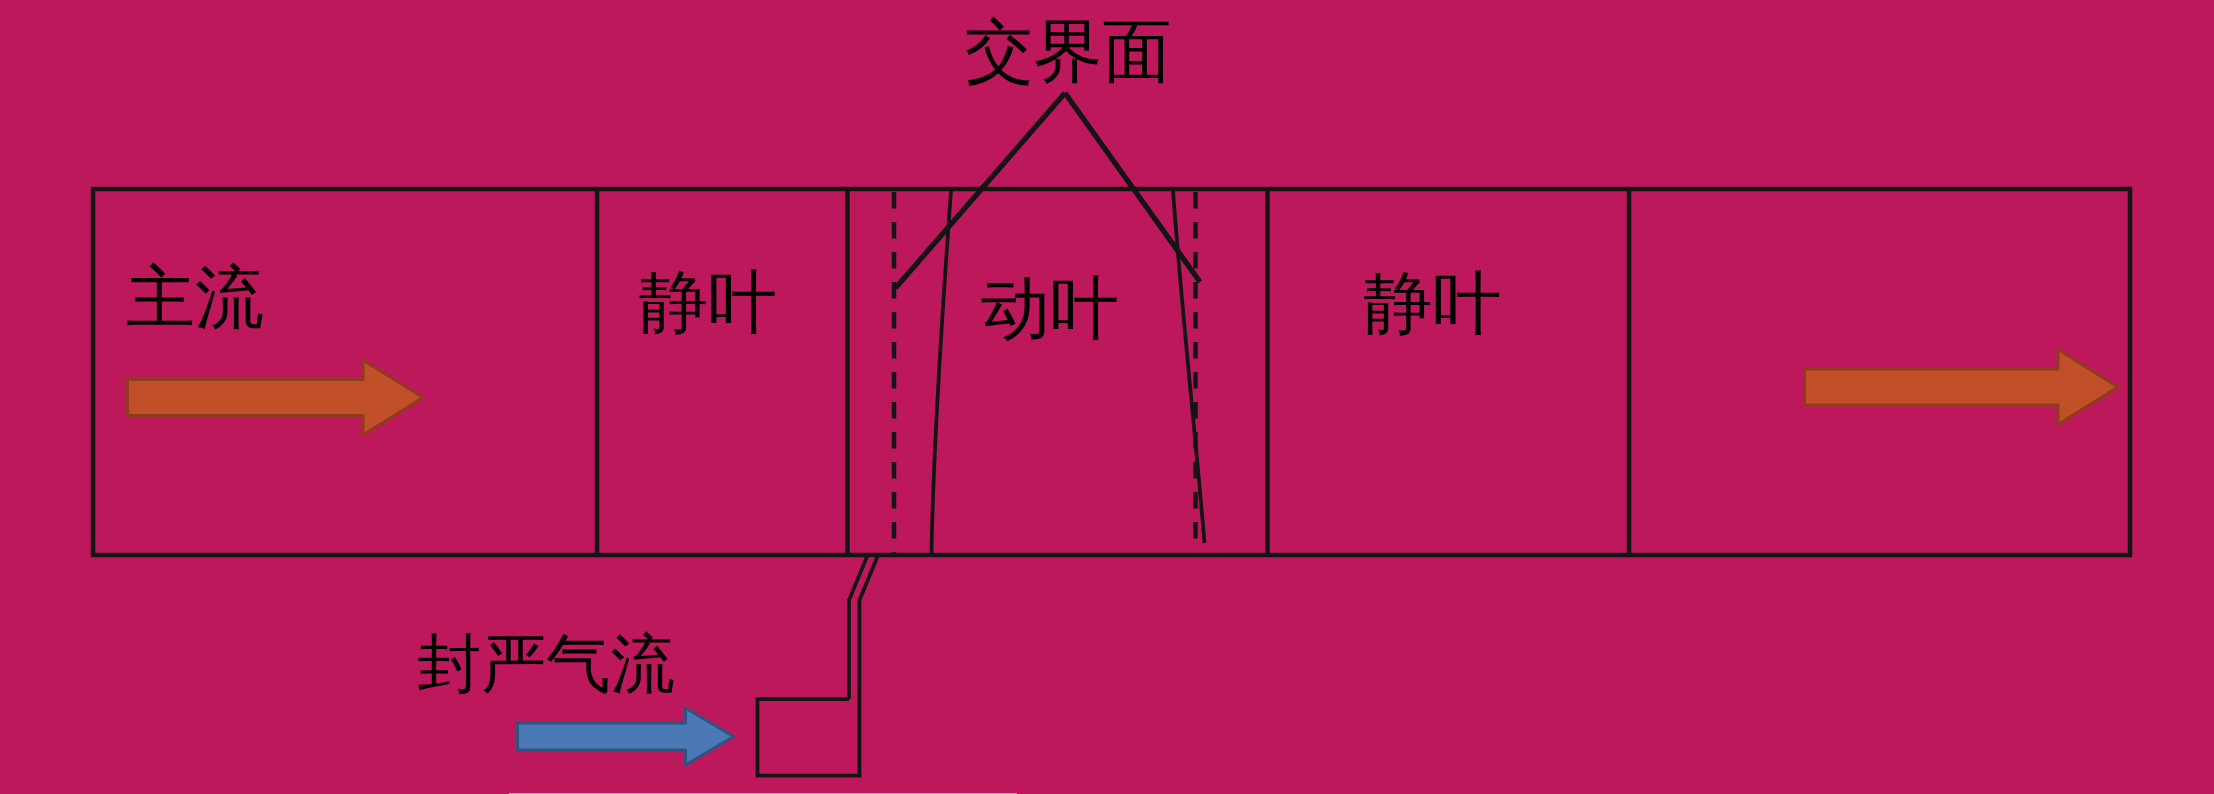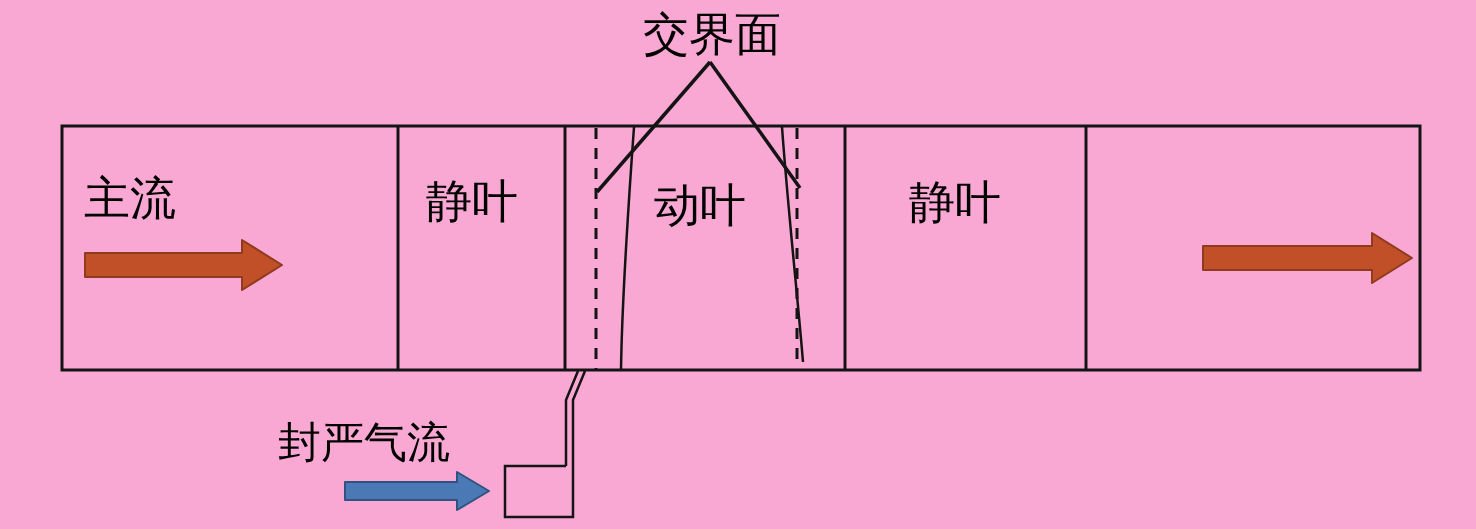--- a/index.html
+++ b/index.html
@@ -4,21 +4,21 @@
 <style>
   html, body {
     margin: 0;
     padding: 0;
     background: #ffffff;
   }
   .canvas {
     position: relative;
     width: 1476px;
     height: 529px;
-    background: #f9a8d4;
+    background: #be185d;
     overflow: hidden;
   }
   .canvas svg {
     position: absolute;
     left: 0;
     top: 0;
   }
   .diagram-line {
     fill: none;
     stroke: #141414;

